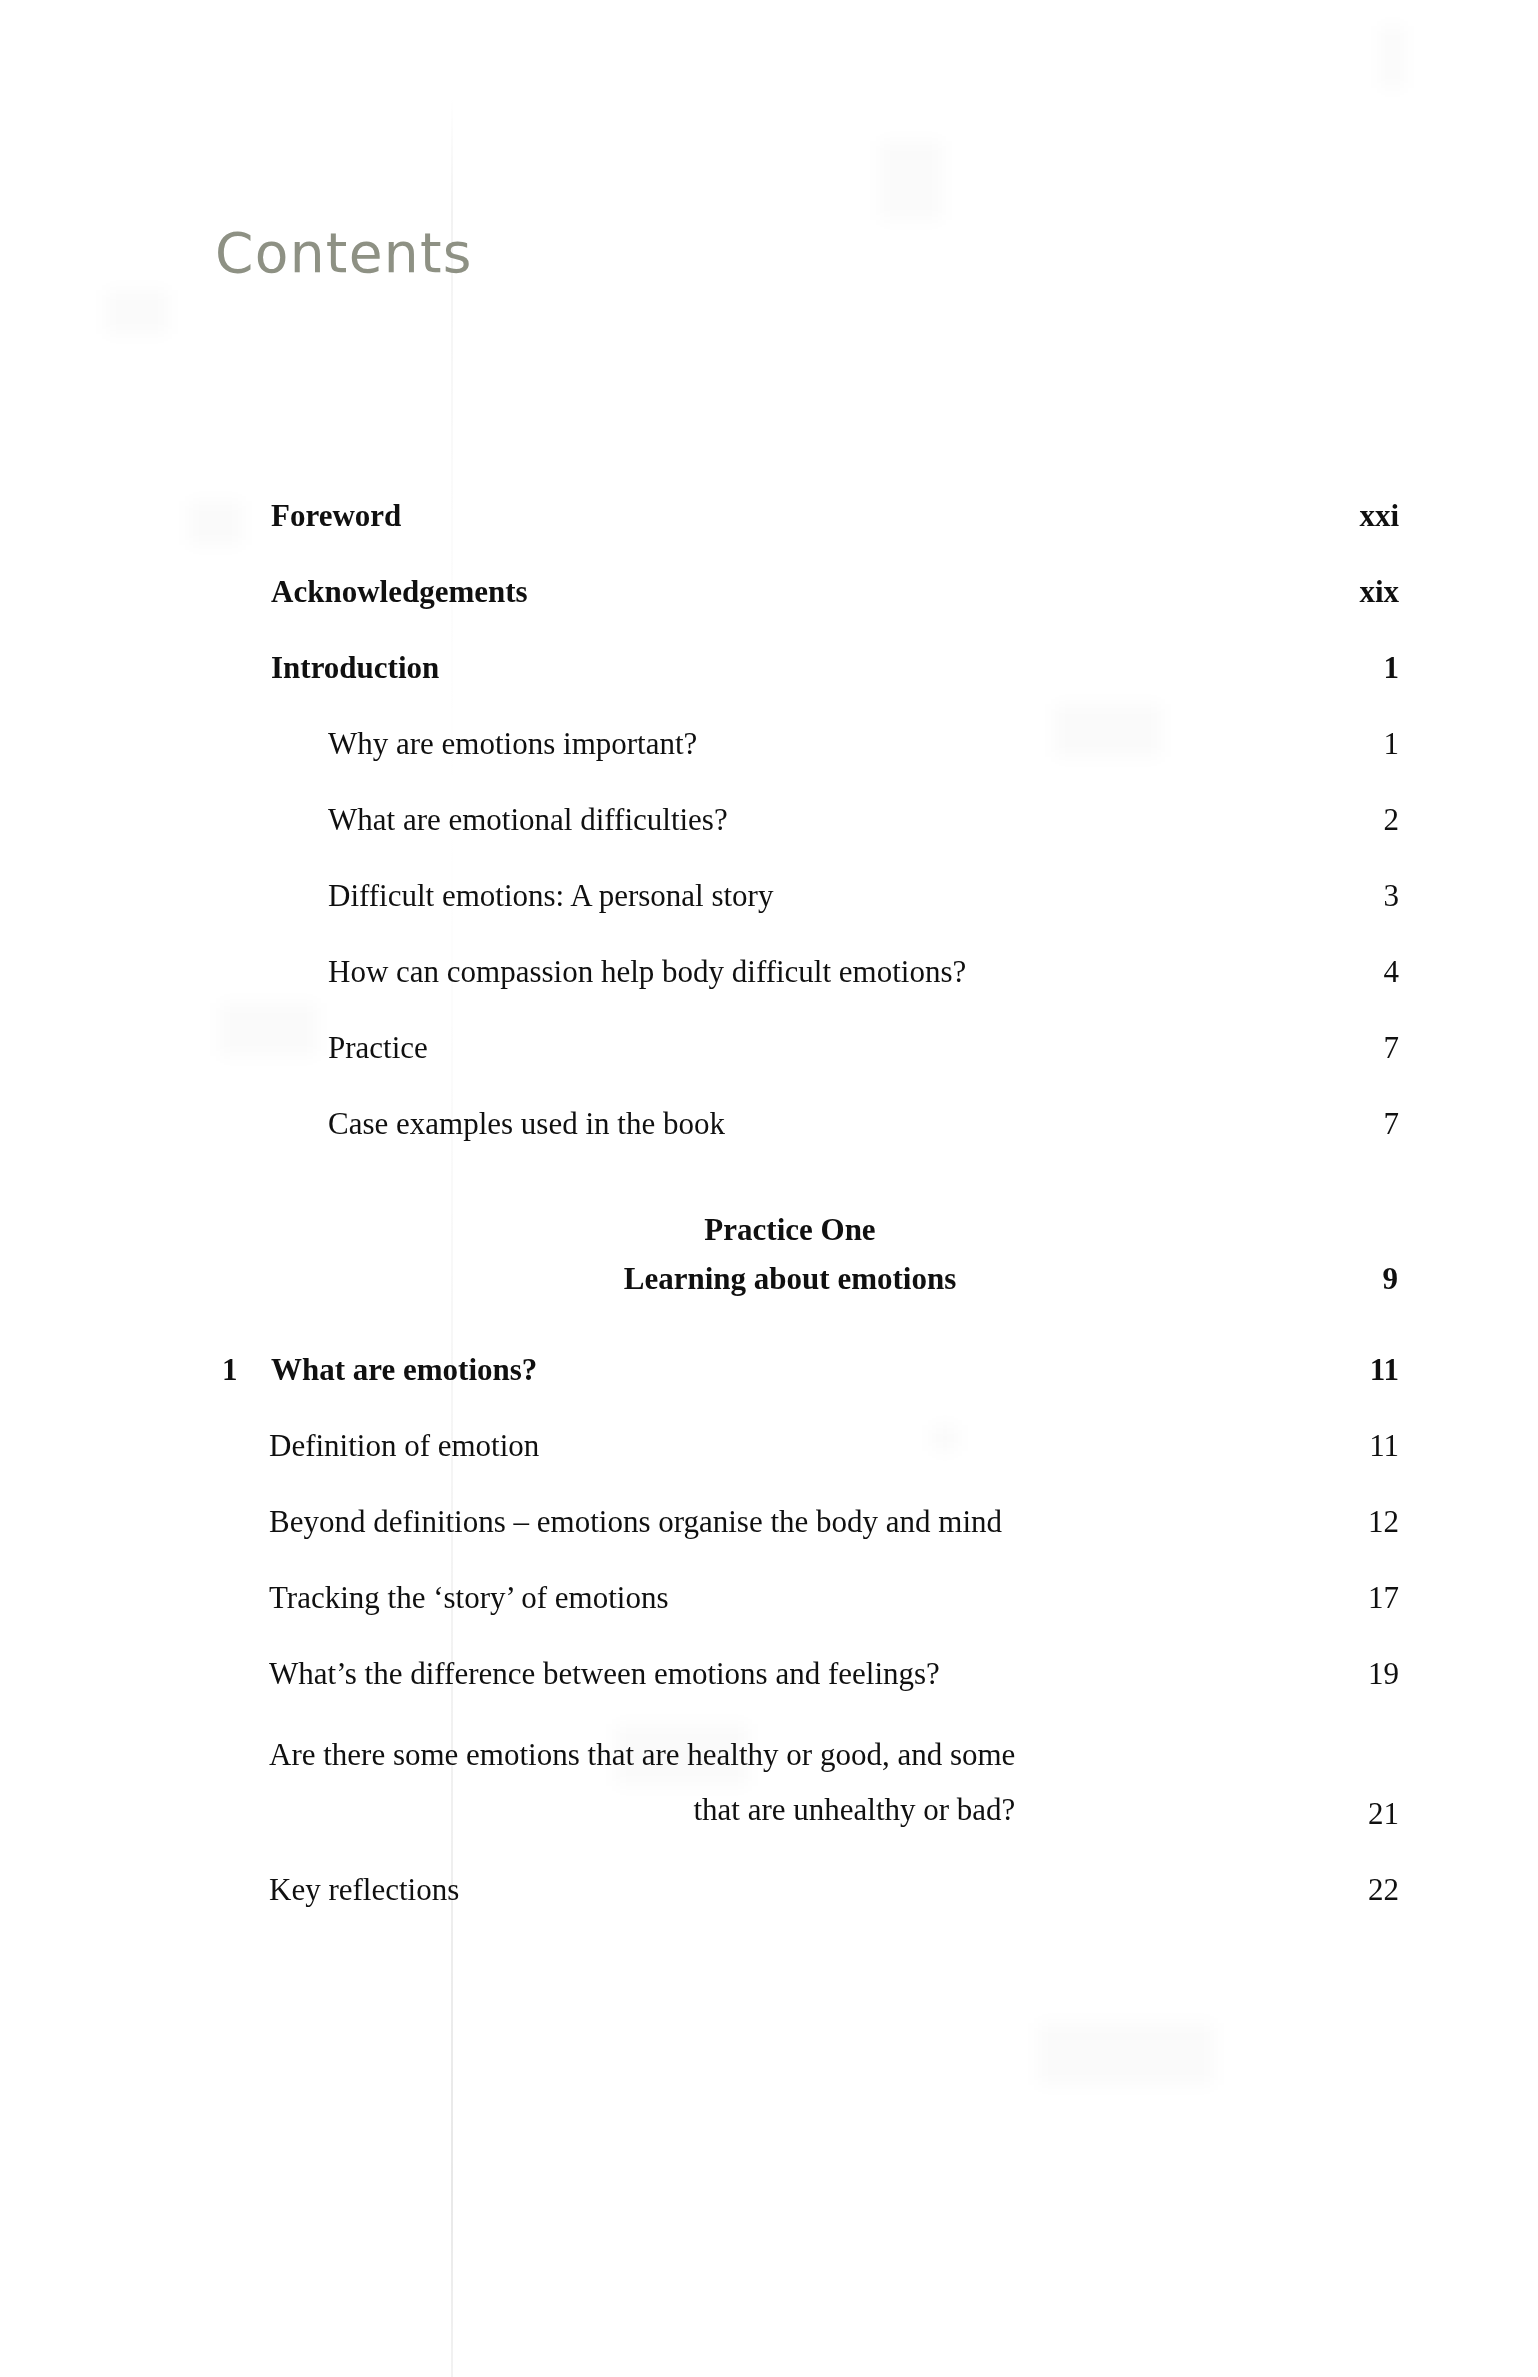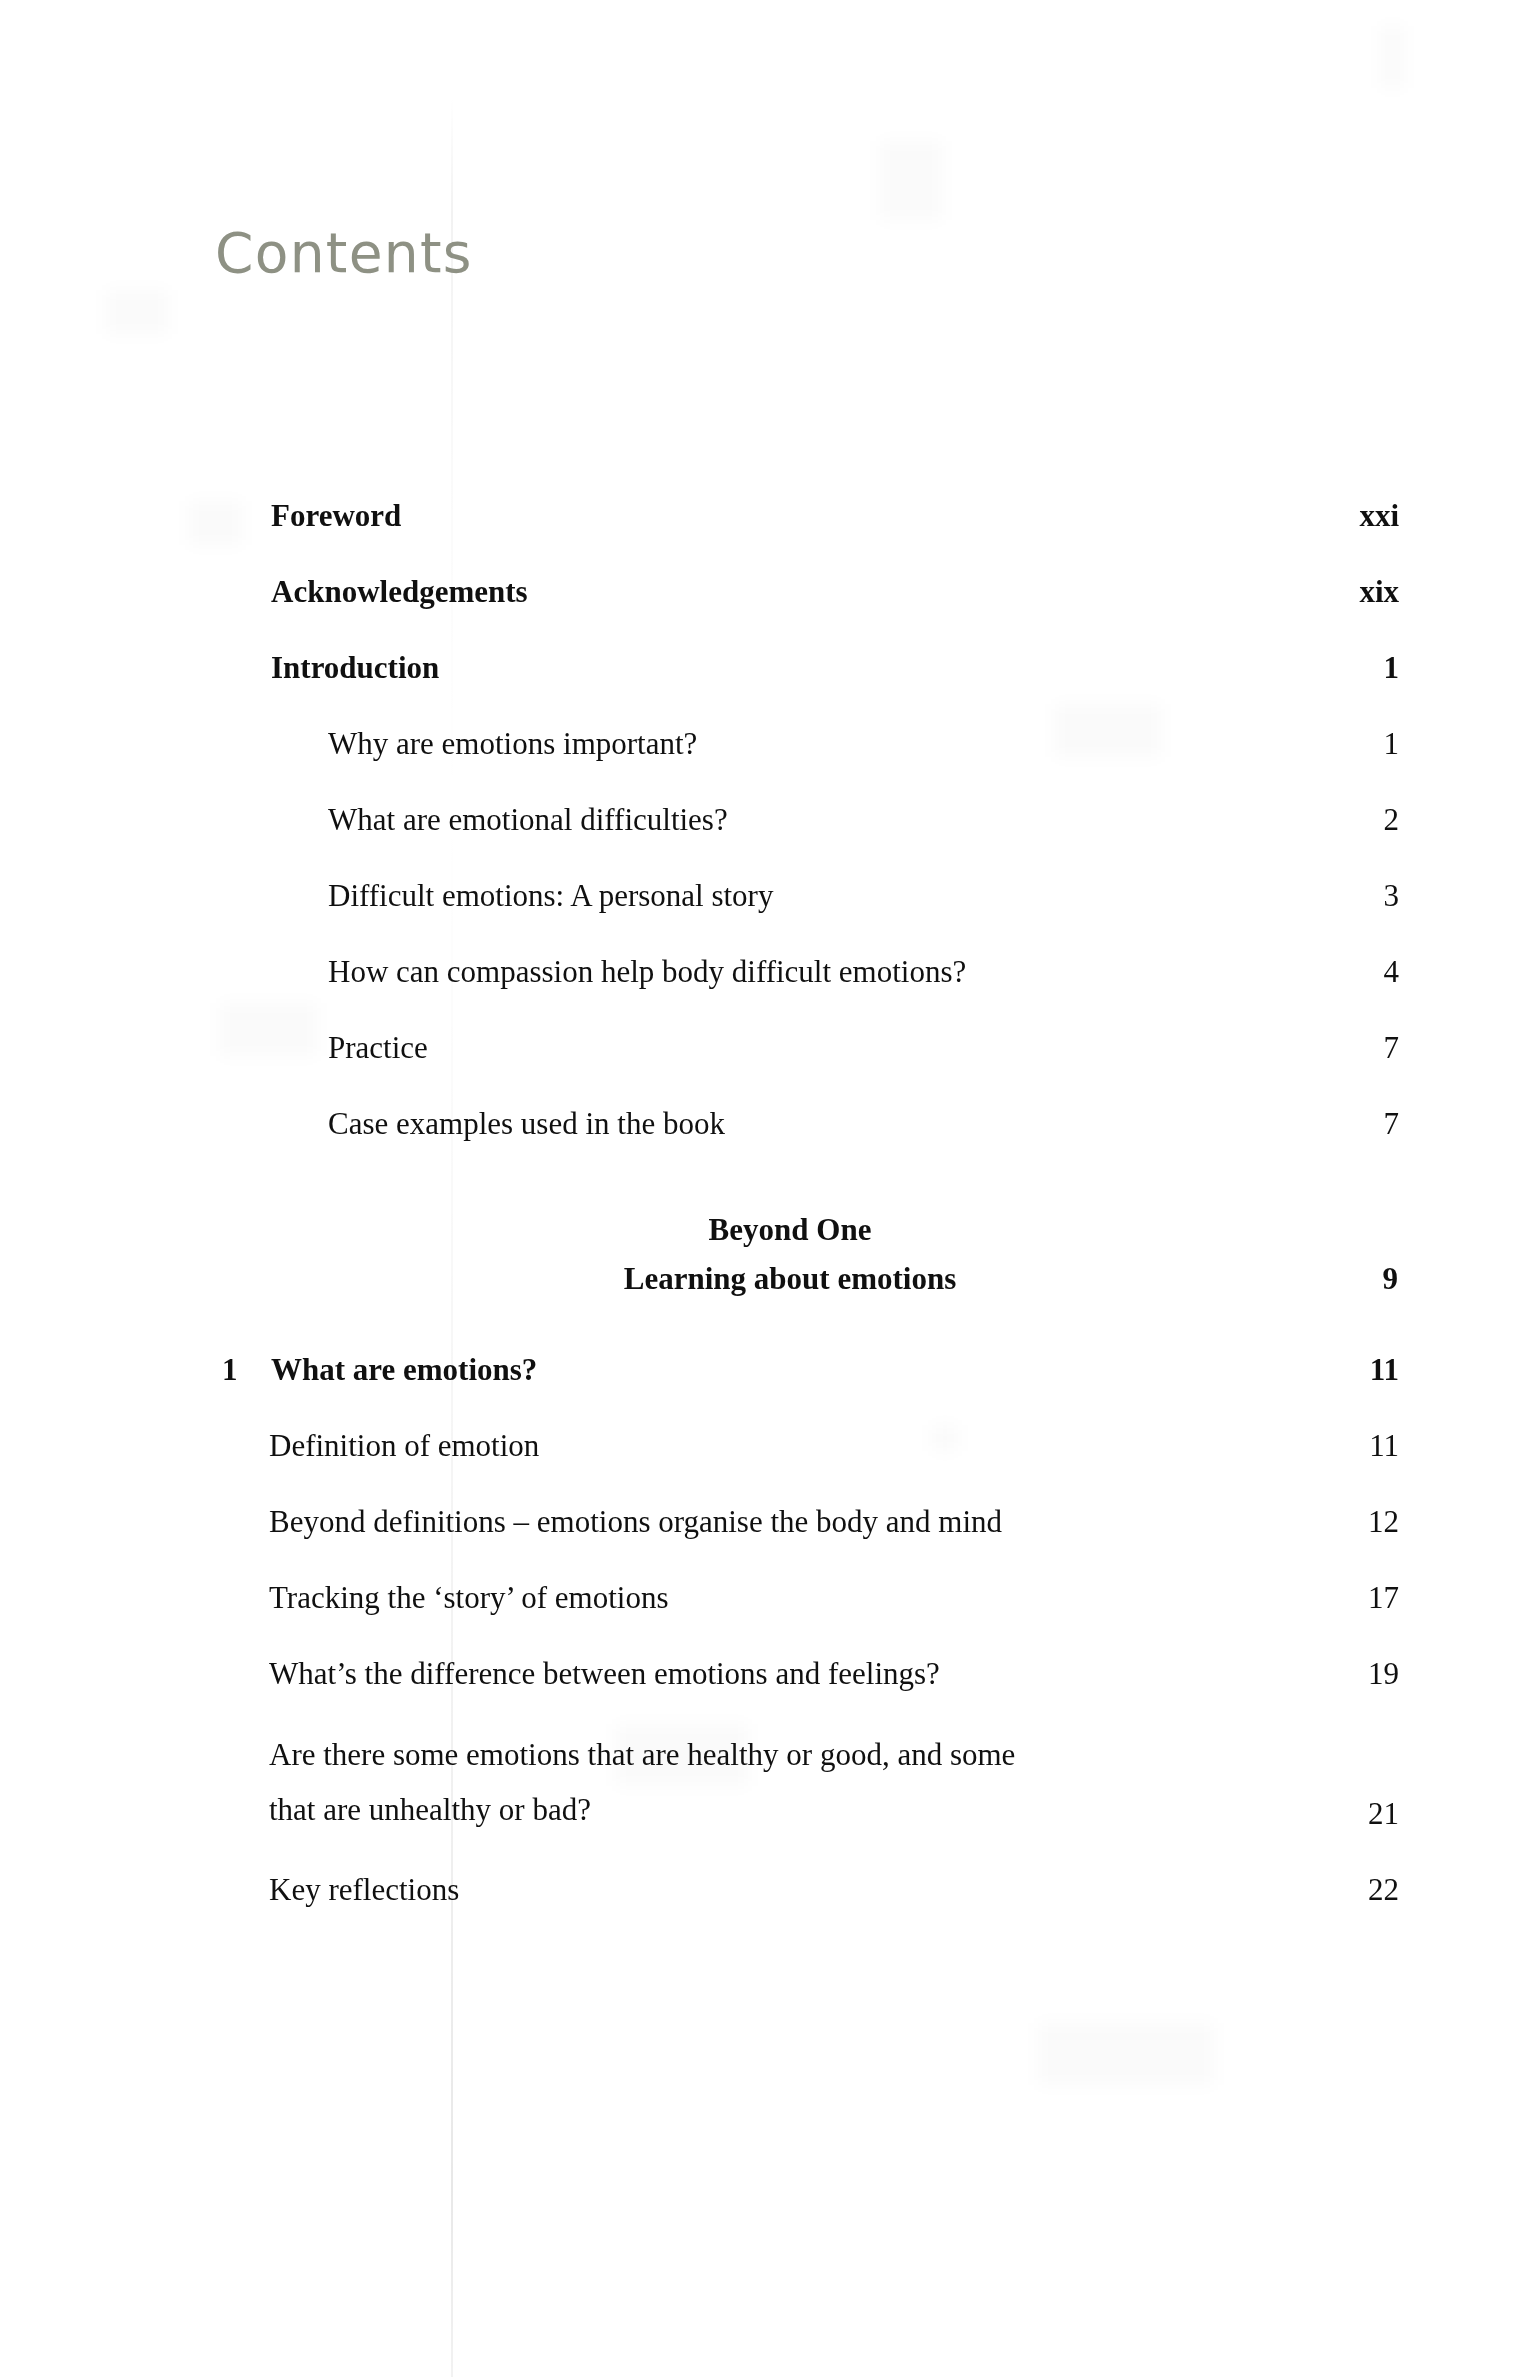--- a/index.html
+++ b/index.html
@@ -119,21 +119,21 @@
 
   .lvl-sub      { margin-left: 106px; }
   .lvl-chapter  { margin-left: 0px; }
   .lvl-chapsub  { margin-left: 47px; }
 
   .lvl-front  .label { max-width: 844px; }
   .lvl-sub    .label { max-width: 818px; }
 
   
   .label .line { display: block; }
-  .label.two-line { line-height: 55px; }
+  .label.two-line { line-height: 55px; text-align: right; }
 
   
   .section-block {
     margin-top: 58px;
     margin-bottom: 44px;
     position: relative;
   }
   .section-title {
     font-size: 31px;
     font-weight: 700;
@@ -239,21 +239,21 @@
     </div>
   </div>
   <div class="row lvl-sub">
     <div class="rowbody">
       <span class="label">Case examples used in the book</span>
       <span class="pagenum">7</span>
     </div>
   </div>
 
   <div class="section-block">
-    <div class="section-title">Beyond One</div>
+    <div class="section-title">Practice One</div>
     <div class="section-sub-row">
       <div class="section-sub-title">Learning about emotions</div>
       <div class="section-sub-page">9</div>
     </div>
   </div>
 
   <div class="row lvl-chapter gap-before-chapter">
     <div class="chapnum">1</div>
     <div class="rowbody">
       <span class="label">What are emotions?</span>

